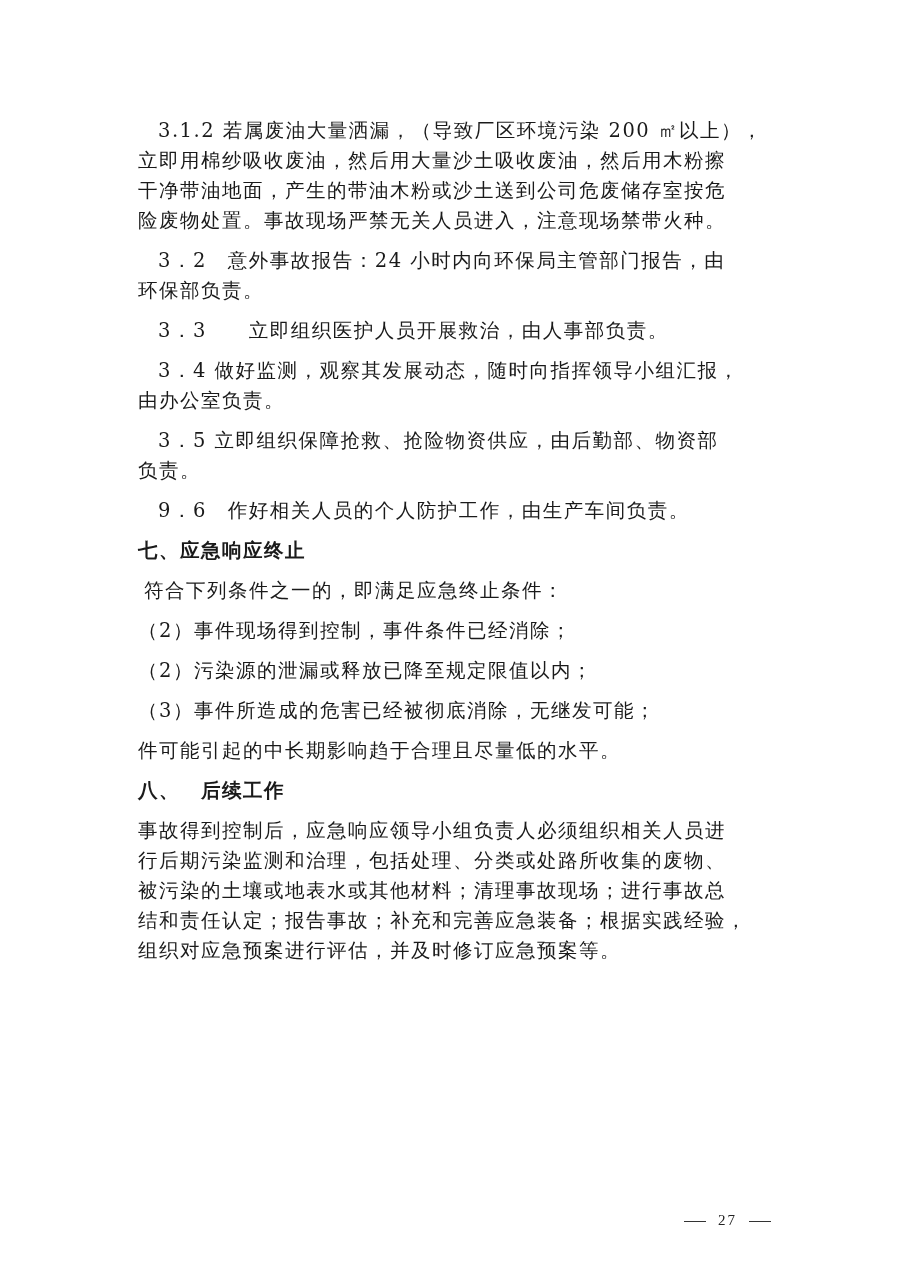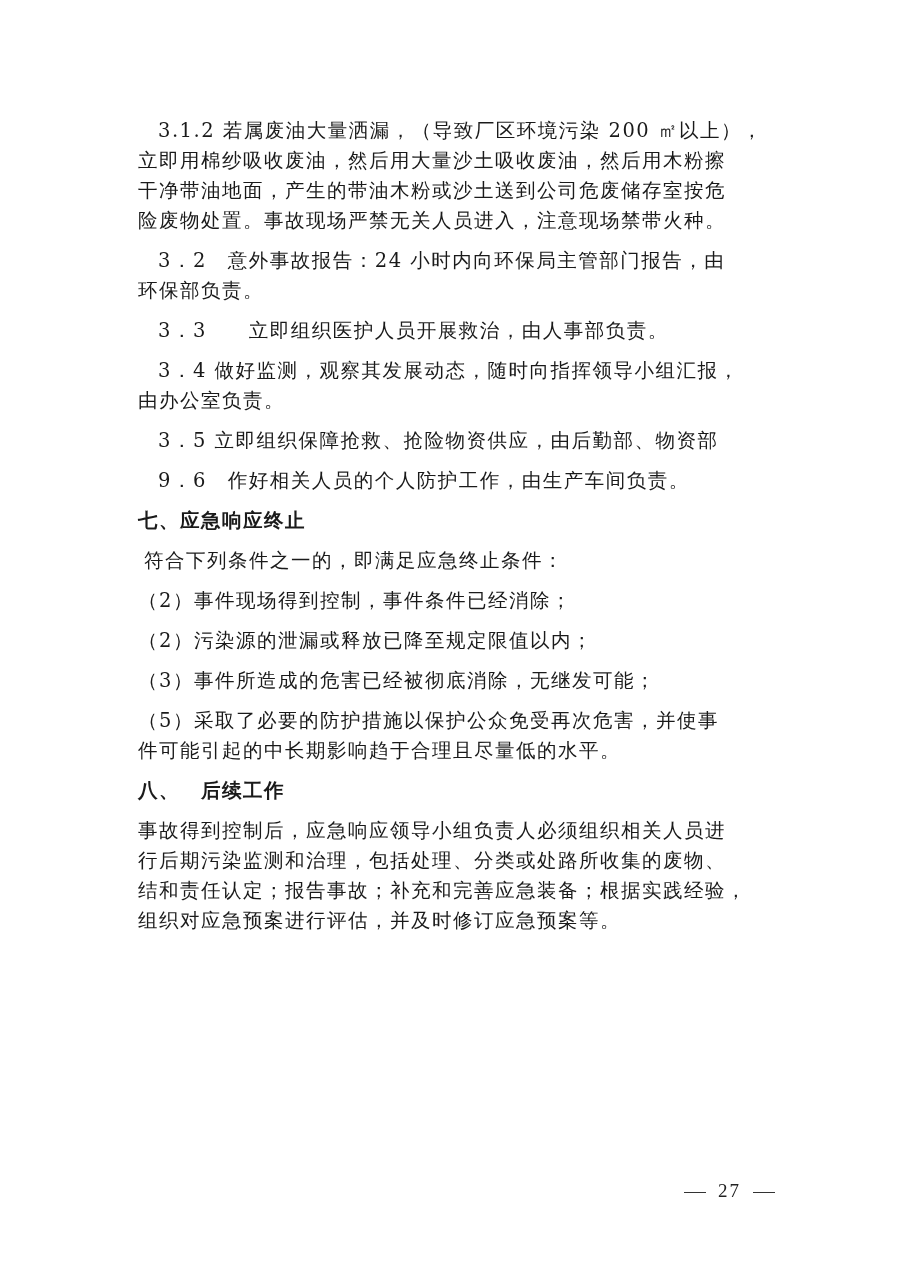--- a/index.html
+++ b/index.html
@@ -5,21 +5,21 @@
     html, body { margin: 0; padding: 0; background: #ffffff; }
     body { width: 900px; height: 1273px; position: relative; overflow: hidden;
            font-family: "DejaVu Serif", "Liberation Serif", serif; color: #1a1a1a; }
     .page { position: absolute; left: 138px; top: 108px; width: 626px; margin-top: 8px; }
     .line { font-size: 19.5px; line-height: 30px; letter-spacing: 1.5px; white-space: nowrap; }
     .para { margin-bottom: 10px; }
     .indent { padding-left: 20px; }
     .heading { font-family: Liberation Serif, serif; font-weight: bold;
                font-size: 19.5px; line-height: 30px; letter-spacing: 1.5px; margin-bottom: 10px; }
     .small-indent { padding-left: 6px; }
-    .footer { position: absolute; left: 672px; top: 1180px; font-size: 19px;
+    .footer { position: absolute; left: 672px; top: 1212px; font-size: 15px;
               font-family: "Liberation Serif", serif; color: #222; letter-spacing: 2px; }
     .footer .dash { display: inline-block; width: 22px; height: 1px; background: #333;
                     vertical-align: middle; margin: 0 12px; }
   </style>
 </head>
 <body>
 
 <div class="page">
 
   <div class="para">
@@ -38,20 +38,21 @@
     <div class="line indent">3．3　　立即组织医护人员开展救治，由人事部负责。</div>
   </div>
 
   <div class="para">
     <div class="line indent">3．4 做好监测，观察其发展动态，随时向指挥领导小组汇报，</div>
     <div class="line">由办公室负责。</div>
   </div>
 
   <div class="para">
     <div class="line indent">3．5 立即组织保障抢救、抢险物资供应，由后勤部、物资部</div>
+    <div class="line">负责。</div>
   </div>
 
   <div class="para">
     <div class="line indent">9．6　作好相关人员的个人防护工作，由生产车间负责。</div>
   </div>
 
 
   <div class="heading">七、应急响应终止</div>
 
   <div class="para">
@@ -61,30 +62,30 @@
   <div class="para">
     <div class="line">（2）事件现场得到控制，事件条件已经消除；</div>
   </div>
   <div class="para">
     <div class="line">（2）污染源的泄漏或释放已降至规定限值以内；</div>
   </div>
   <div class="para">
     <div class="line">（3）事件所造成的危害已经被彻底消除，无继发可能；</div>
   </div>
   <div class="para">
-    <div class="line">（5）采取了必要的防护措施以保护公众免受再次危害，并使事</div>
     <div class="line">件可能引起的中长期影响趋于合理且尽量低的水平。</div>
   </div>
 
 
   <div class="heading">八、　后续工作</div>
 
   <div class="para">
     <div class="line">事故得到控制后，应急响应领导小组负责人必须组织相关人员进</div>
     <div class="line">行后期污染监测和治理，包括处理、分类或处路所收集的废物、</div>
+    <div class="line">被污染的土壤或地表水或其他材料；清理事故现场；进行事故总</div>
     <div class="line">结和责任认定；报告事故；补充和完善应急装备；根据实践经验，</div>
     <div class="line">组织对应急预案进行评估，并及时修订应急预案等。</div>
   </div>
 
 </div>
 
 <div class="footer">
   <span class="dash"></span><span>27</span><span class="dash"></span>
 </div>
 

